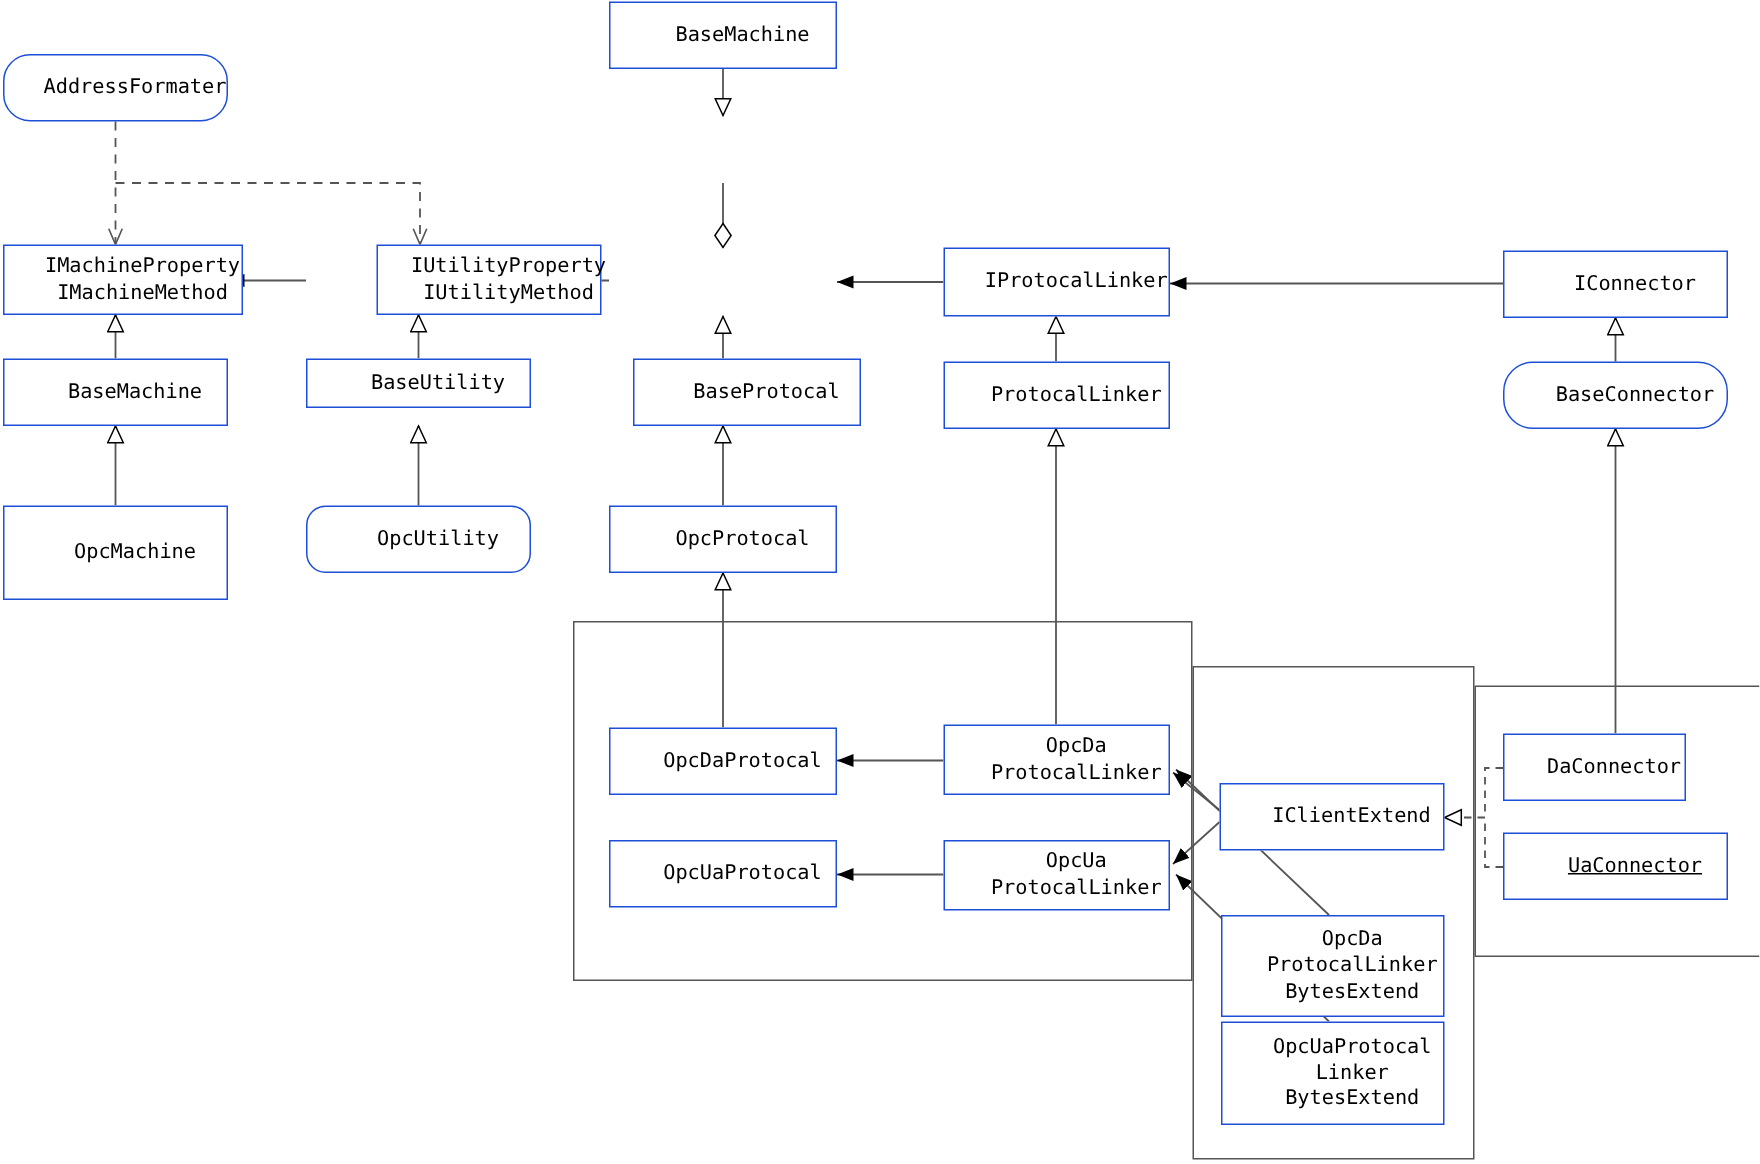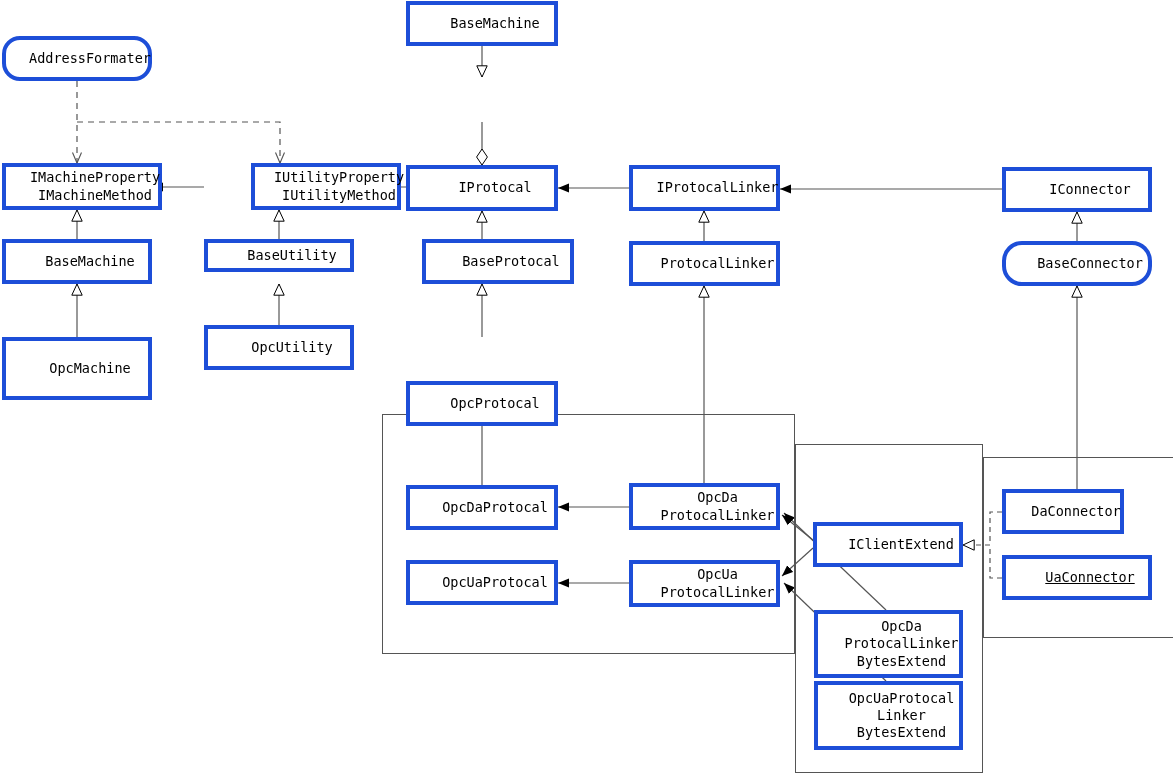--- a/index.html
+++ b/index.html
@@ -18,21 +18,21 @@
   #edge-layer {
     position: absolute;
     left: 0; top: 0;
     width: 1173px;
     height: 776px;
     pointer-events: none;
   }
   .uml-box {
     position: absolute;
     box-sizing: border-box;
-    border: 4px solid #1d4ed8;
+    border: 1px solid #1d4ed8;
     background: #ffffff;
     display: flex;
     align-items: center;
     justify-content: center;
     text-align: center;
     font-size: 13.5px;
     line-height: 1.28;
     color: #000000;
     white-space: pre-line;
     z-index: 3;
@@ -135,30 +135,29 @@
 
   <div class="uml-box" style="left:2px; top:239px; width:150px; height:45px;">BaseMachine</div>
 
   <div class="uml-box" style="left:2px; top:337px; width:150px; height:63px;">OpcMachine</div>
 
   <div class="uml-box" style="left:204px; top:163px; width:150px; height:47px;margin-left:47px;">IUtilityProperty
 IUtilityMethod</div>
 
   <div class="uml-box" style="left:204px; top:239px; width:150px; height:33px;">BaseUtility</div>
 
-  <div class="uml-box" style="left:204px; top:325px; width:150px; height:45px;">OpcUtility</div>
+  <div class="uml-box" style="left:204px; top:337px; width:150px; height:45px;border-radius:13px;">OpcUtility</div>
 
   <div class="uml-box" style="left:406px; top:1px; width:152px; height:45px;">BaseMachine</div>
 
 
-  <div class="uml-box" style="left:406px; top:165px; width:152px; height:46px;">IProtocal</div>
 
   <div class="uml-box" style="left:406px; top:239px; width:152px; height:45px;margin-left:16px;">BaseProtocal</div>
 
-  <div class="uml-box" style="left:406px; top:337px; width:152px; height:45px;margin-top:44px;">OpcProtocal</div>
+  <div class="uml-box" style="left:406px; top:337px; width:152px; height:45px;">OpcProtocal</div>
 
   <div class="uml-box" style="left:406px; top:485px; width:152px; height:45px;">OpcDaProtocal</div>
 
   <div class="uml-box" style="left:406px; top:560px; width:152px; height:45px;">OpcUaProtocal</div>
 
   <div class="uml-box" style="left:629px; top:165px; width:151px; height:46px;">IProtocalLinker</div>
 
   <div class="uml-box" style="left:629px; top:241px; width:151px; height:45px;">ProtocalLinker</div>
 
   <div class="uml-box" style="left:629px; top:483px; width:151px; height:47px;">OpcDa

